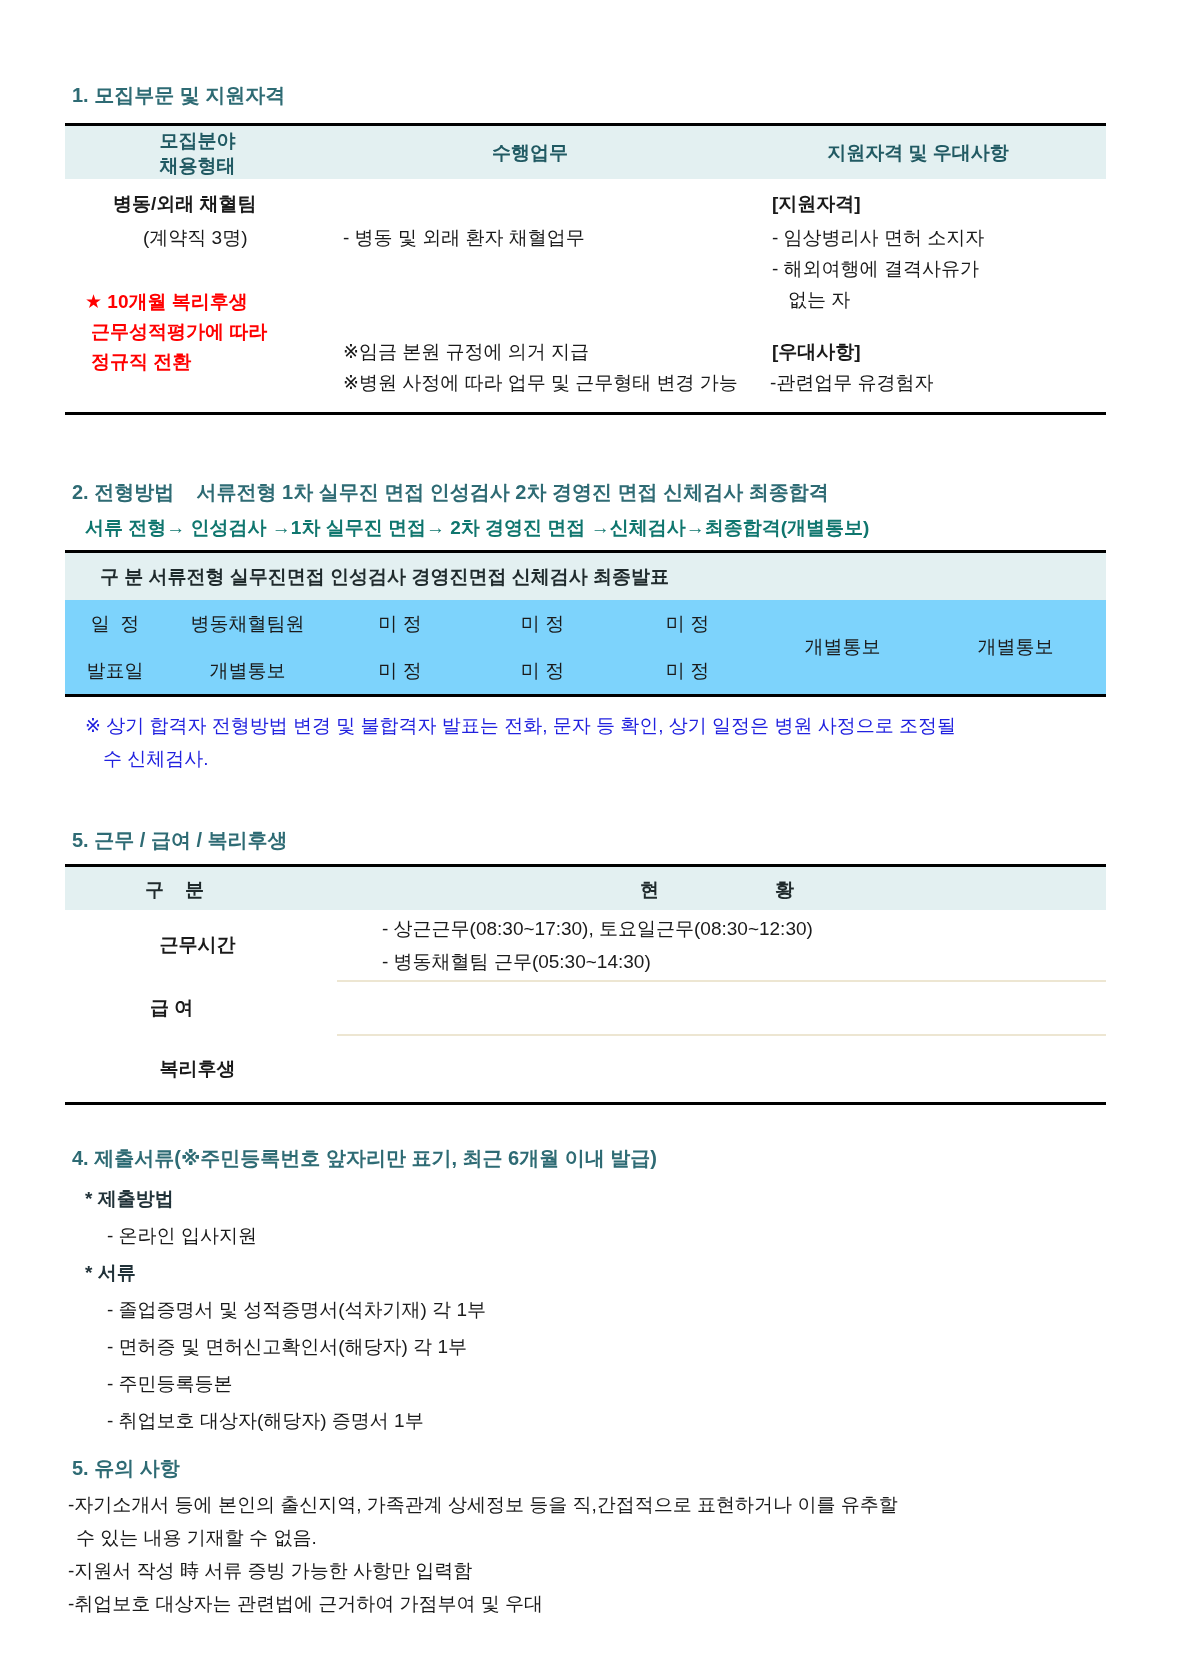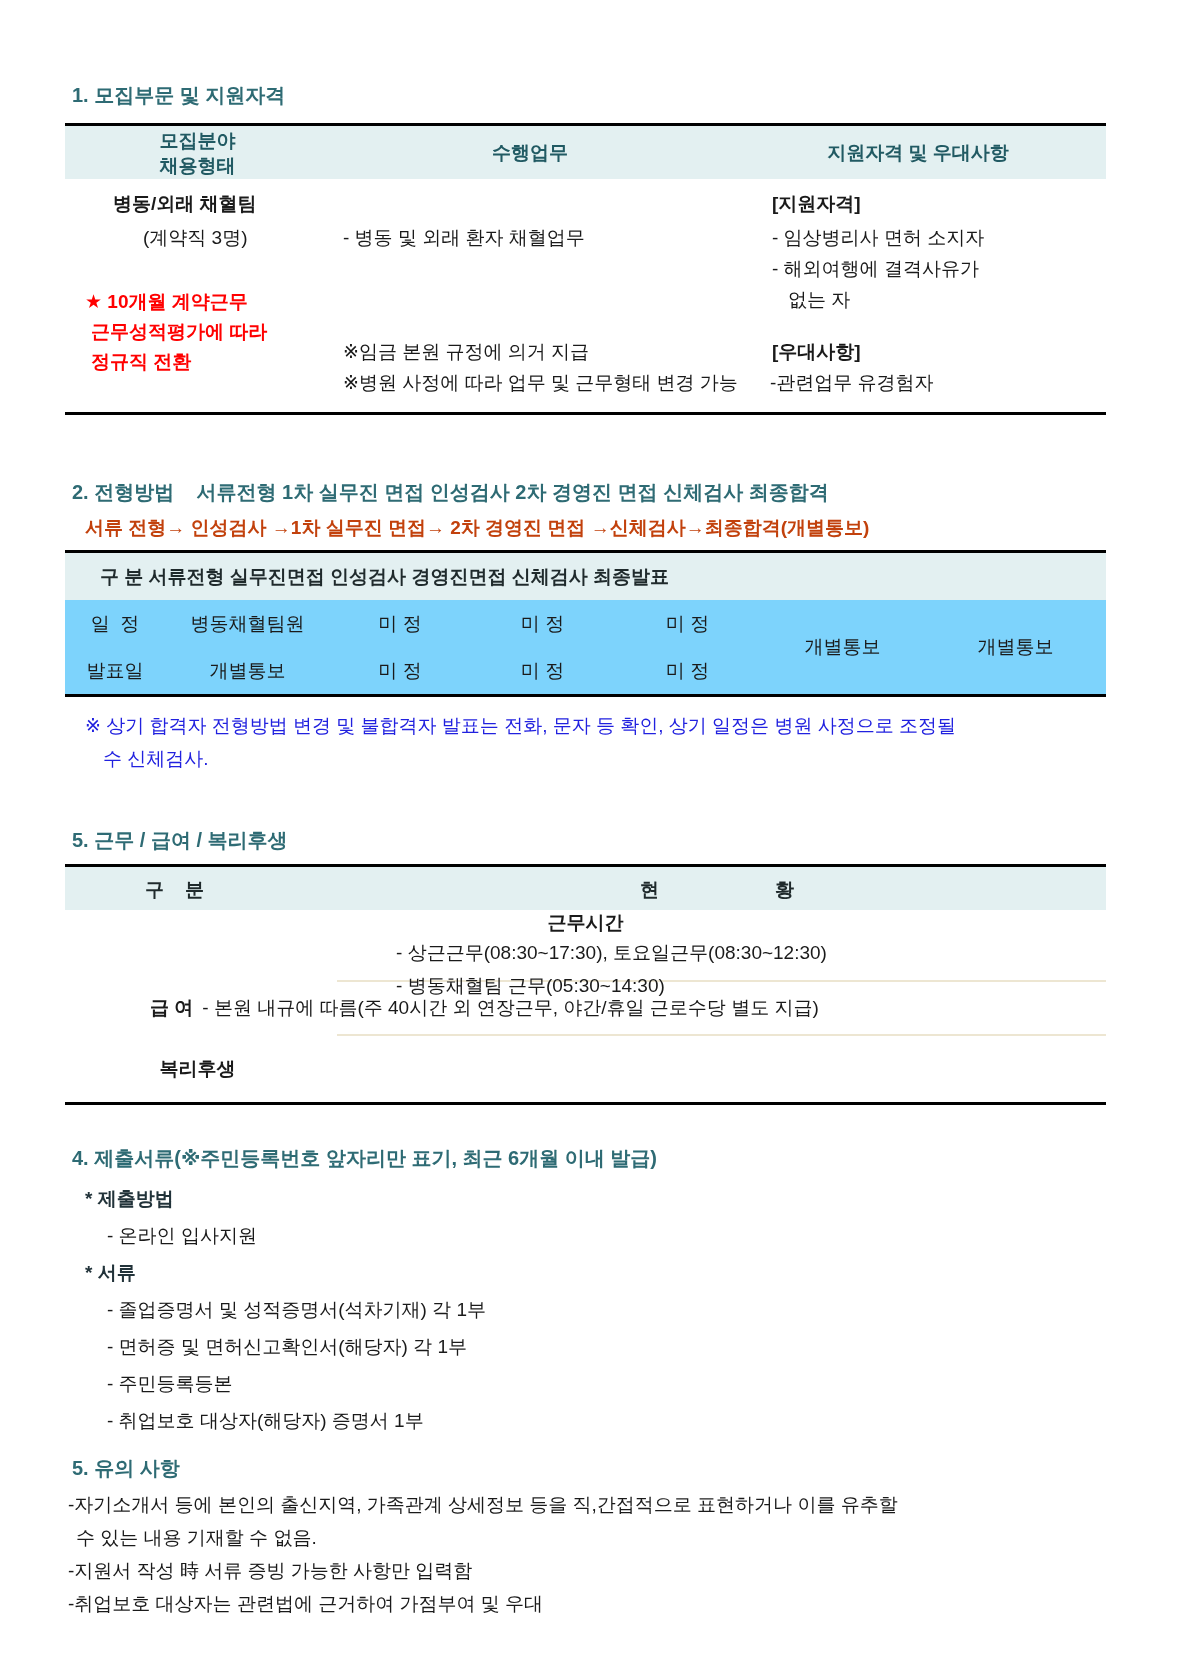--- a/index.html
+++ b/index.html
@@ -18,21 +18,21 @@
   .t1-head .c1{width:265px;}
   .t1-head .c2{width:400px;}
   .t1-head .c3{width:376px;}
   .t1-body{position:relative;height:233px;font-size:19px;}
   .abs{position:absolute;white-space:pre;}
   .bold{font-weight:bold;}
   .red{color:#FF0000;font-weight:bold;}
 
   
   .s2-title{margin-top:64px;}
-  .flow-line{margin-top:9px;padding-left:20px;font-size:19px;font-weight:bold;color:#c2410c;white-space:pre-wrap;}
+  .flow-line{margin-top:9px;padding-left:20px;font-size:19px;font-weight:bold;color:#0f766e;white-space:pre-wrap;}
   .t2{margin-top:9px;}
   .t2-head{height:47px;display:flex;align-items:center;padding-left:35px;font-size:19px;font-weight:bold;color:#1f2a2c;white-space:pre-wrap;}
   .t2-body{display:grid;grid-template-columns:100px 165px 140px 145px 145px 165px 181px;background:#7dd3fc;}
   .t2-cell{height:47px;display:flex;align-items:center;justify-content:center;font-size:19px;white-space:pre;}
   .m6{grid-column:6;grid-row:1/3;height:94px;}
   .m7{grid-column:7;grid-row:1/3;height:94px;}
   .r2-1{grid-column:1;grid-row:2;} .r2-2{grid-column:2;grid-row:2;} .r2-3{grid-column:3;grid-row:2;}
   .r2-4{grid-column:4;grid-row:2;} .r2-5{grid-column:5;grid-row:2;}
   .blue-note{margin-top:12px;padding-left:20px;font-size:19px;color:#2121DF;line-height:33px;}
   .blue-note .indent2{padding-left:18px;}
@@ -41,21 +41,21 @@
   .s3-title{margin-top:52px;}
   .t3{margin-top:10px;}
   .t3-head{position:relative;height:43px;font-size:19px;font-weight:bold;color:#1f2a2c;}
   .t3-head span{position:absolute;top:10px;white-space:pre;}
   .t3-h-left{left:80px;}
   .t3-h-c1{left:575px;}
   .t3-h-c2{left:710px;}
   .t3-row{display:flex;align-items:center;}
   .t3-label{width:265px;text-align:center;font-weight:bold;font-size:19px;flex:none;}
   .t3-content{flex:1;padding-left:52px;font-size:19px;line-height:33px;}
-  .t3-row.work{height:70px;flex-direction:column;}
+  .t3-row.work{height:70px;}
   .t3-row.welfare{height:66px;}
   .t3-pay{height:52px;display:flex;align-items:center;padding-left:85px;font-size:19px;}
   .t3-pay .lbl{font-weight:bold;margin-right:9px;}
   .rule{height:2px;background:#EDE6D2;margin-left:272px;}
   .w-l2{padding-left:16px;}
 
   
   .s4-title{margin-top:40px;}
   .s4-list{margin-top:8px;font-size:19px;line-height:37px;}
   .s4-list .star{font-weight:bold;color:#22333a;padding-left:20px;}
@@ -81,21 +81,21 @@
         <div class="hc c2">
           <span>수행업무</span>
         </div>
         <div class="hc c3">
           <span>지원자격 및 우대사항</span>
         </div>
       </div>
       <div class="t1-body">
         <div class="abs bold" style="left:48px;top:12px;">병동/외래 채혈팀</div>
         <div class="abs" style="left:78px;top:46px;">(계약직 3명)</div>
-        <div class="abs red" style="left:20px;top:110px;">★ 10개월 계약근무</div>
+        <div class="abs red" style="left:20px;top:110px;">★ 10개월 복리후생</div>
         <div class="abs red" style="left:26px;top:140px;">근무성적평가에 따라</div>
         <div class="abs red" style="left:26px;top:170px;">정규직 전환</div>
 
         <div class="abs" style="left:278px;top:46px;">- 병동 및 외래 환자 채혈업무</div>
         <div class="abs" style="left:278px;top:160px;">※임금 본원 규정에 의거 지급</div>
         <div class="abs" style="left:278px;top:191px;">※병원 사정에 따라 업무 및 근무형태 변경 가능</div>
 
         <div class="abs bold" style="left:707px;top:12px;">[지원자격]</div>
         <div class="abs" style="left:707px;top:46px;">- 임상병리사 면허 소지자</div>
         <div class="abs" style="left:707px;top:77px;">- 해외여행에 결격사유가</div>
@@ -142,21 +142,20 @@
       <div class="t3-row work">
         <div class="t3-label">근무시간</div>
         <div class="t3-content">
           <div>- 상근근무(08:30~17:30), 토요일근무(08:30~12:30)</div>
           <div>- 병동채혈팀 근무(05:30~14:30)</div>
         </div>
       </div>
       <div class="rule"></div>
       <div class="t3-pay">
         <span class="lbl">급 여</span>
-        <span>- 본원 내규에 따름(주 40시간 외 연장근무, 야간/휴일 근로수당 별도 지급)</span>
       </div>
       <div class="rule"></div>
       <div class="t3-row welfare">
         <div class="t3-label">복리후생</div>
       </div>
     </div>
 
     <div class="sec-title s4-title">4. 제출서류(※주민등록번호 앞자리만 표기, 최근 6개월 이내 발급)</div>
     <div class="s4-list">
       <div class="star">* 제출방법</div>

